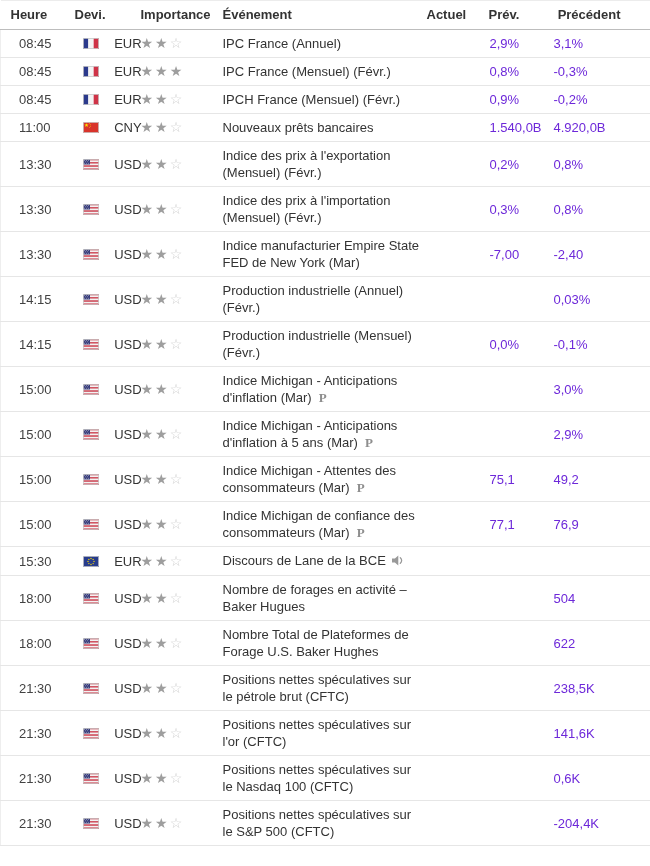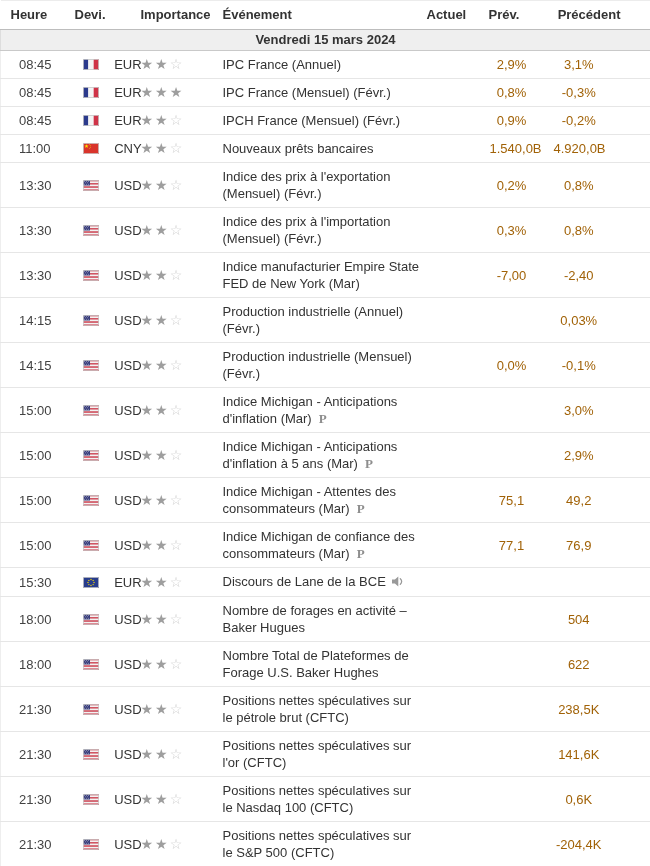--- a/index.html
+++ b/index.html
@@ -46,21 +46,21 @@
   .stars{font-family:"DejaVu Sans",sans-serif;font-size:14px;letter-spacing:2px;white-space:nowrap}
   .star.f{color:#9e9e9e}
   .star.e{color:#cfcfcf}
   td.c-event{padding-left:12px;padding-right:4px}
   .event-link{color:#333;cursor:pointer}
   .p-icon{
     font-family:"Liberation Serif","DejaVu Serif",serif;font-weight:bold;
     color:#8e8e8e;font-size:13px;margin-left:7px;
   }
   .speaker{margin-left:6px;vertical-align:-1px;cursor:pointer}
-  td.c-num{text-align:center;color:#a16207;white-space:nowrap}
+  td.c-num{text-align:left;color:#6d28d9;white-space:nowrap}
   td.c-prev{padding-right:19px}
   td.c-prec{padding-right:46px}
 </style>
 </head>
 <body>
 
 <div class="page">
   <table class="cal">
     <colgroup>
       <col class="w-time">
@@ -76,23 +76,20 @@
         <th class="c-time">Heure</th>
         <th class="c-cur">Devi.</th>
         <th class="c-imp">Importance</th>
         <th class="c-event">Événement</th>
         <th class="c-act">Actuel</th>
         <th class="c-prevh">Prév.</th>
         <th class="c-prech">Précédent</th>
       </tr>
     </thead>
     <tbody>
-      <tr class="date-row">
-        <td colspan="7">Vendredi 15 mars 2024</td>
-      </tr>
 
   <tr class="event-row">
     <td class="c-time">08:45</td>
     <td class="c-cur">
       <span class="flag"><svg width="16" height="11" viewBox="0 0 16 11">
     <rect width="5.33" height="11" fill="#2b3a8c"></rect>
                 <rect x="5.33" width="5.34" height="11" fill="#f4f4f4"></rect>
     <rect x="10.67" width="5.33" height="11" fill="#cf3347"></rect>
                 <rect x="0.5" y="0.5" width="15" height="10" fill="none" stroke="#c9c9c9" stroke-width="0.8"></rect>
               </svg></span>

